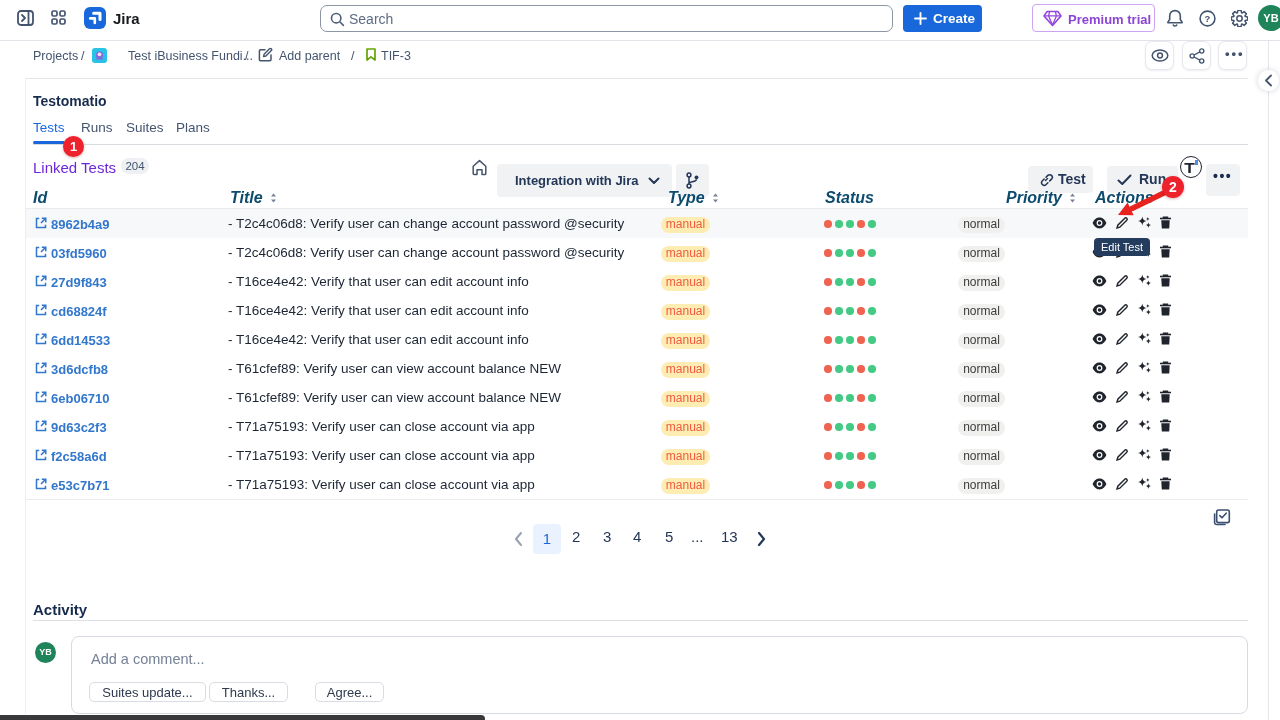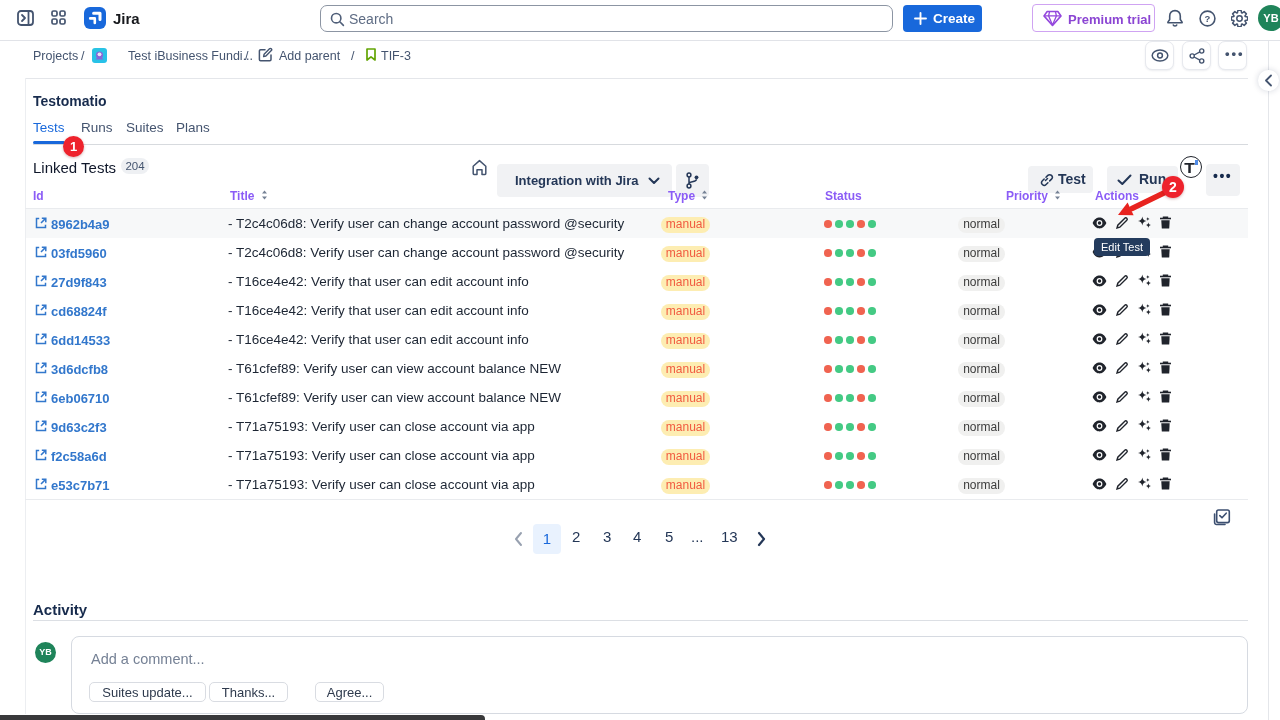--- a/index.html
+++ b/index.html
@@ -34,26 +34,26 @@
   #panelleft { position:absolute; left:25px; top:78px; width:1px; height:636px; background:#eceef1; }
   #railline { position:absolute; left:1268px; top:41px; width:1px; height:679px; background:#e4e6ea; }
   #collapsebtn { position:absolute; left:1258px; top:70px; width:21px; height:21px; border-radius:50%;
     background:#fff; box-shadow:0 0 6px rgba(9,30,66,.18); }
   h1.testomatio { position:absolute; left:33px; top:93px; font-size:14px; font-weight:bold; color:#172b4d; }
   .tab { position:absolute; top:120px; font-size:13.5px; color:#44546f; }
   #tabrail { position:absolute; left:33px; top:144px; width:1215px; height:1px; background:#d7dade; }
   #tabind { position:absolute; left:33px; top:141px; width:32px; height:3px; background:#1868db; border-radius:2px;}
   .redbadge { position:absolute; background:#ee222c; border-radius:50%; color:#fff;
     font-weight:bold; text-align:center; box-shadow:0 1px 3px rgba(120,0,0,.3); }
-  #linked { position:absolute; left:33px; top:159px; font-size:15px; color:#0f172a; }
+  #linked { position:absolute; left:33px; top:159px; font-size:15px; color:#6d28d9; }
   #cnt128 { position:absolute; left:121px; top:158px; width:28px; height:16px; background:#eef0f3;
     border-radius:8px; font-size:11.5px; color:#44546f; text-align:center; line-height:16px; }
   .graybtn { position:absolute; background:#f1f2f4; border-radius:4px; color:#243757;margin-top:12px; }
   
-  .th { position:absolute; top:189px; font-size:12px; font-weight:bold; color:#8b5cf6; }
+  .th { position:absolute; top:189px; font-size:16px; font-weight:bold; color:#0c4a6e;font-style:italic; }
   #theadline { position:absolute; left:25px; top:208px; width:1223px; height:1px; background:#e9ebee; }
   #tbotline { position:absolute; left:25px; top:499px; width:1223px; height:1px; background:#e9ebee; }
   .row1bg { position:absolute; left:26px; top:209px; width:1222px; height:29px; background:#f7f8f9; }
   .rid { position:absolute; font-size:13px; font-weight:bold; color:#3277cc; }
   .rtitle { position:absolute; font-size:13.5px; color:#1c2533; }
   .chip-manual { position:absolute; width:49px; height:16px; background:#fdedb2; border-radius:8px;
     color:#f15b40; font-size:12px; text-align:center; line-height:15px; }
   .chip-normal { position:absolute; width:47px; height:16px; background:#f0f0ef; border-radius:8px;
     color:#3c3c3c; font-size:12px; text-align:center; line-height:15px; }
   .dot { position:absolute; width:7.5px; height:7.5px; border-radius:50%; }

